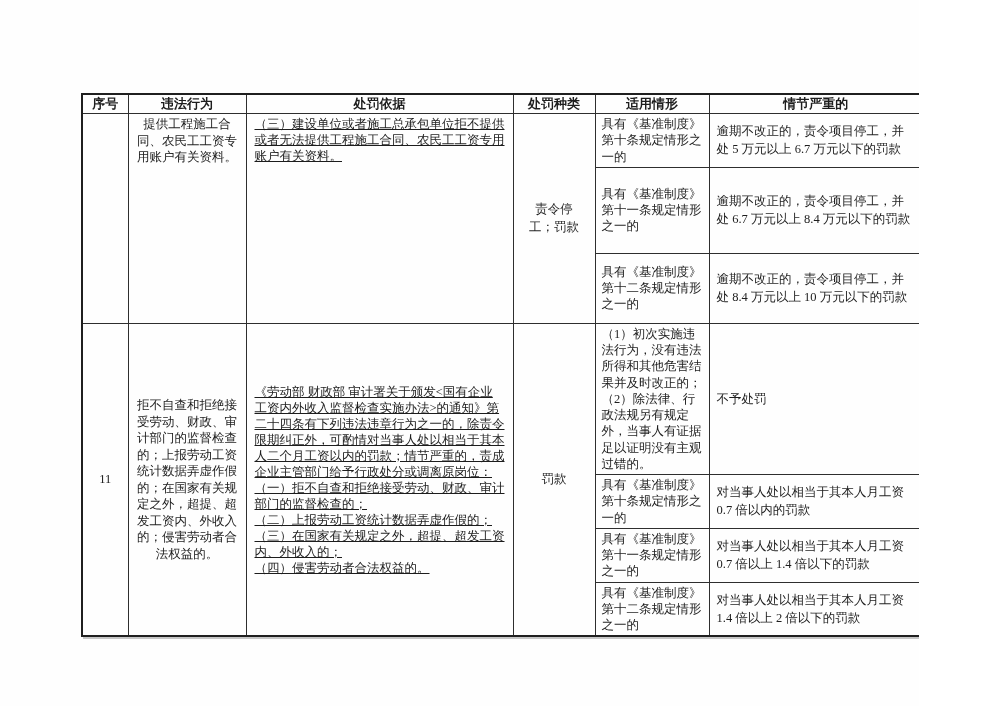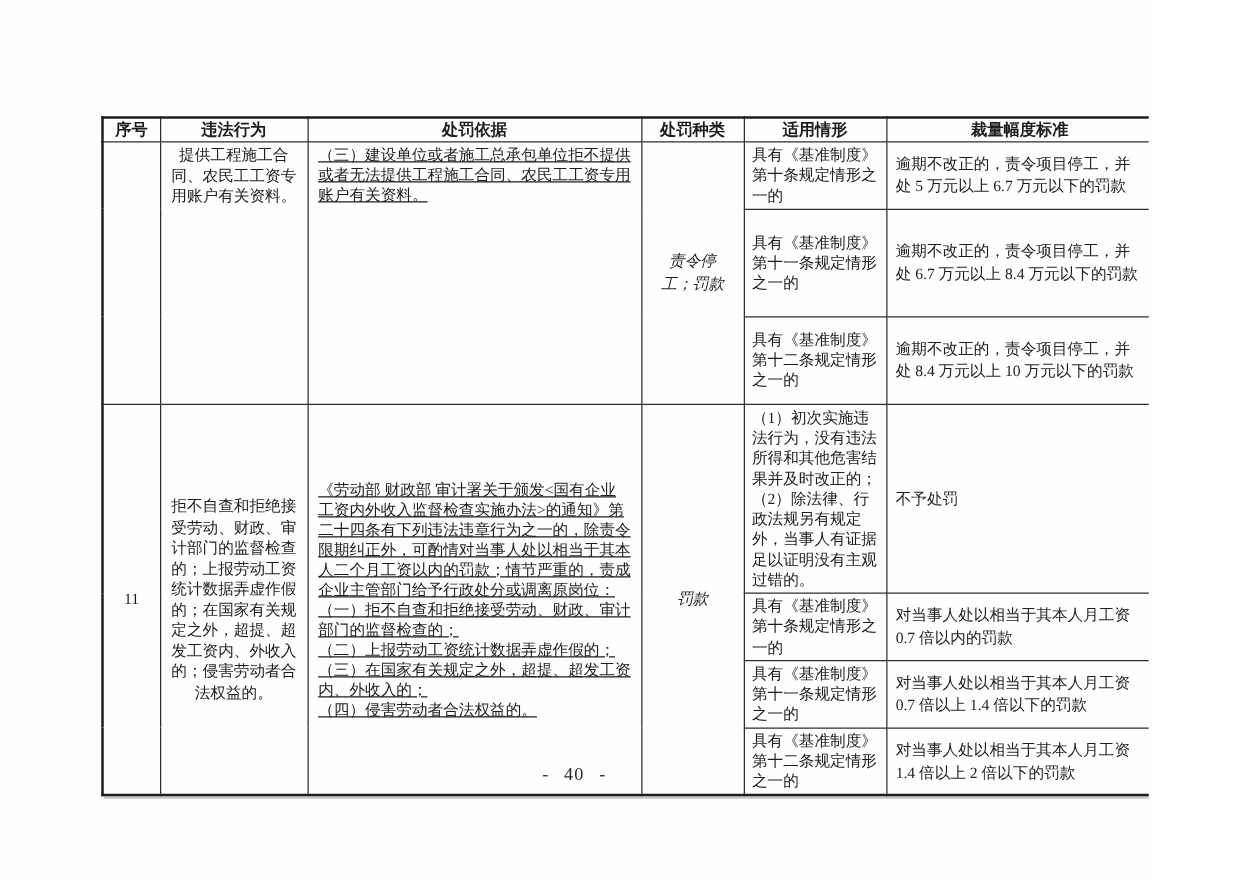--- a/index.html
+++ b/index.html
@@ -64,21 +64,20 @@
   td.basis {
     text-align: left;
     padding: 2px 8px;
     line-height: 1.28;
     text-decoration: underline;
   }
   td.ptype {
     text-align: center;
     line-height: 1.5;
     padding: 1px 10px;
-    font-style: italic;
   }
   td.situation {
     text-align: left;
     padding: 2px 6px;
     line-height: 1.3;
   }
   td.standard {
     padding: 2px 7px;
     line-height: 1.45;
   }
@@ -109,21 +108,21 @@
       <col style="width:114px">
       <col style="width:214px">
     </colgroup>
     <thead>
       <tr>
         <th>序号</th>
         <th>违法行为</th>
         <th>处罚依据</th>
         <th>处罚种类</th>
         <th>适用情形</th>
-        <th>裁量幅度标准</th>
+        <th>情节严重的</th>
       </tr>
     </thead>
     <tbody>
 
       <tr class="hA1">
         <td class="seq" rowspan="3"></td>
         <td class="behavior v-top" rowspan="3">提供工程施工合同、农民工工资专用账户有关资料。</td>
         <td class="basis v-top" rowspan="3">（三）建设单位或者施工总承包单位拒不提供或者无法提供工程施工合同、农民工工资专用账户有关资料。</td>
         <td class="ptype" rowspan="3">责令停工；罚款</td>
         <td class="situation">具有《基准制度》第十条规定情形之一的</td>
@@ -159,15 +158,14 @@
         <td class="situation">具有《基准制度》第十一条规定情形之一的</td>
         <td class="standard">对当事人处以相当于其本人月工资 0.7 倍以上 1.4 倍以下的罚款</td>
       </tr>
       <tr class="hB4">
         <td class="situation">具有《基准制度》第十二条规定情形之一的</td>
         <td class="standard">对当事人处以相当于其本人月工资 1.4 倍以上 2 倍以下的罚款</td>
       </tr>
     </tbody>
   </table>
 
-  <div class="page-number">- 40 -</div>
 
 </div>
 
 </body></html>

